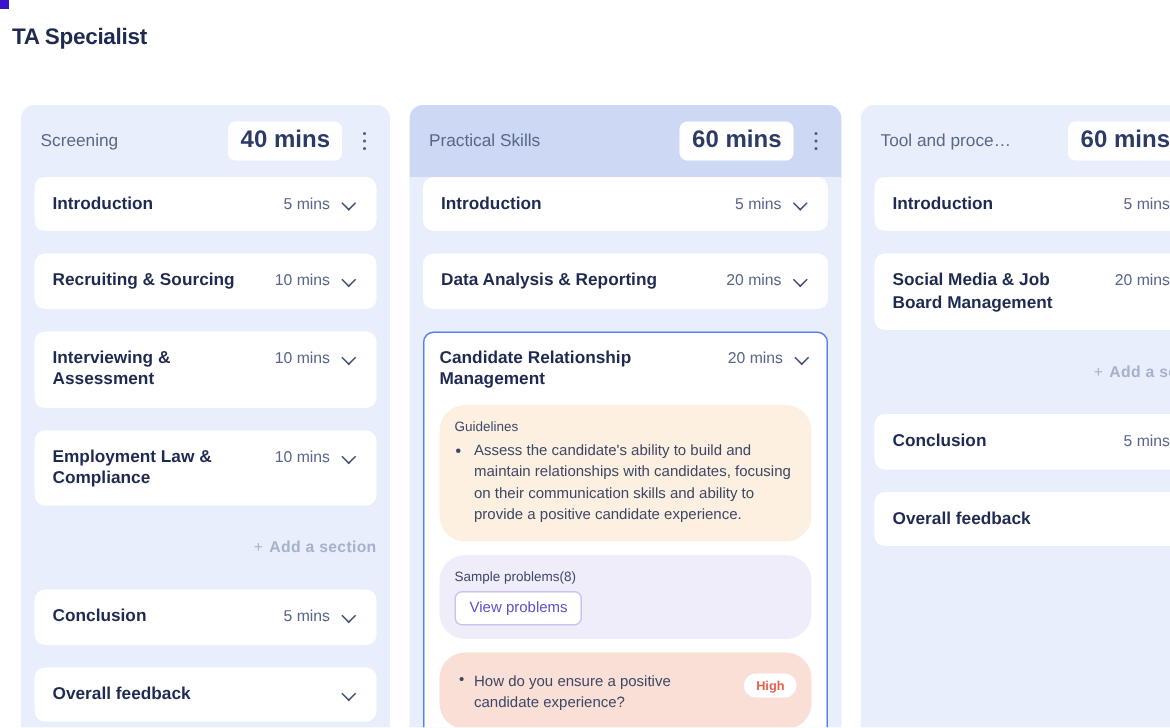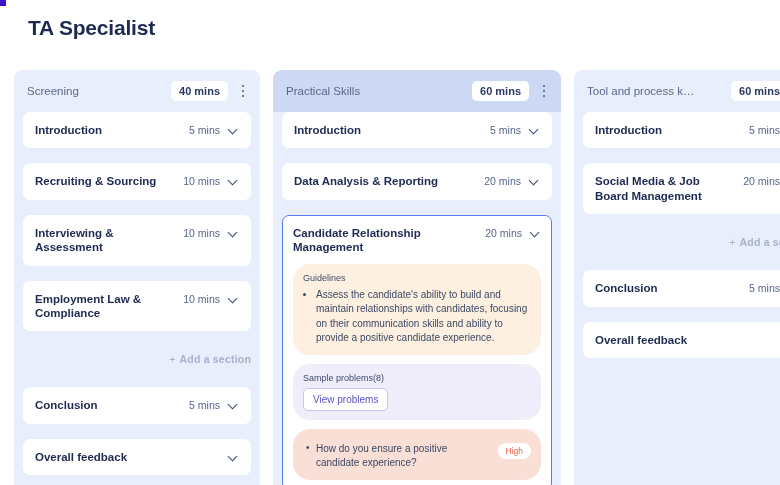--- a/index.html
+++ b/index.html
@@ -10,22 +10,22 @@
     overflow: hidden;
   }
   .page { position: relative; width: 780px; height: 485px; overflow: hidden; background:#fff; }
 
   .corner-dot {
     position:absolute; left:0; top:0; width:6px; height:6px;
     background:#3a14c8;
   }
 
   .page-title {
-    position:absolute; left:28px; top:16px;
-    font-size:21px; font-weight:700; color:#1e2a52;
+    position:absolute; left:8px; top:16px;
+    font-size:15px; font-weight:700; color:#1e2a52;
     letter-spacing:-0.2px;
   }
 
   .board {
     position:absolute; left:14px; top:70px;
     display:flex; gap:13px;
     height:432px;
   }
 
   .column {
@@ -44,21 +44,21 @@
     background:#e9eefc;
     gap:8px;
   }
   .col-head.active { background:#ccd8f4; }
   .col-title {
     flex:1; font-size:11.5px; color:#5b6789; font-weight:400;
     white-space:nowrap; overflow:hidden; text-overflow:ellipsis;
   }
   .dur-pill {
     background:#ffffff; border-radius:5px;
-    font-size:11px; font-weight:700; color:#2b3a66;
+    font-size:16px; font-weight:700; color:#2b3a66;
     padding:4px 8px; white-space:nowrap;margin-left:28px;
   }
   .kebab {
     width:14px; display:flex; flex-direction:column; align-items:center;
     gap:2.5px; cursor:pointer; padding:2px 0;
   }
   .kebab i { width:2.5px; height:2.5px; border-radius:50%; background:#4a5a85; display:block; }
 
   .col-body {
     flex:1; padding:0 9px 9px 9px; display:flex; flex-direction:column; gap:15px;
@@ -113,21 +113,21 @@
     background:#ffffff; border:1px solid #c9c3ee; border-radius:5px;
     color:#5a52c9; font-size:10px; padding:5px 9px; cursor:pointer;
     font-family:inherit;
   }
 
   .metric { margin-top:4px; }
   .metric-row { display:flex; align-items:flex-start; gap:6px; }
   .metric-q { flex:1; font-size:10px; color:#3c4866; line-height:1.45; padding-left:13px; position:relative; }
   .metric-q::before { content:"•"; position:absolute; left:3px; top:-1px; }
   .pri {
-    background:#fff; border-radius:9px; font-size:8.5px; font-weight:400;
+    background:#fff; border-radius:9px; font-size:8.5px; font-weight:700;
     color:#e8604c; padding:3px 8px; white-space:nowrap; margin-top:1px;margin-left:36px;
   }
 </style>
 </head>
 <body>
 
 <div class="page">
   <div class="corner-dot"></div>
 
   <h1 class="page-title">TA Specialist</h1>

